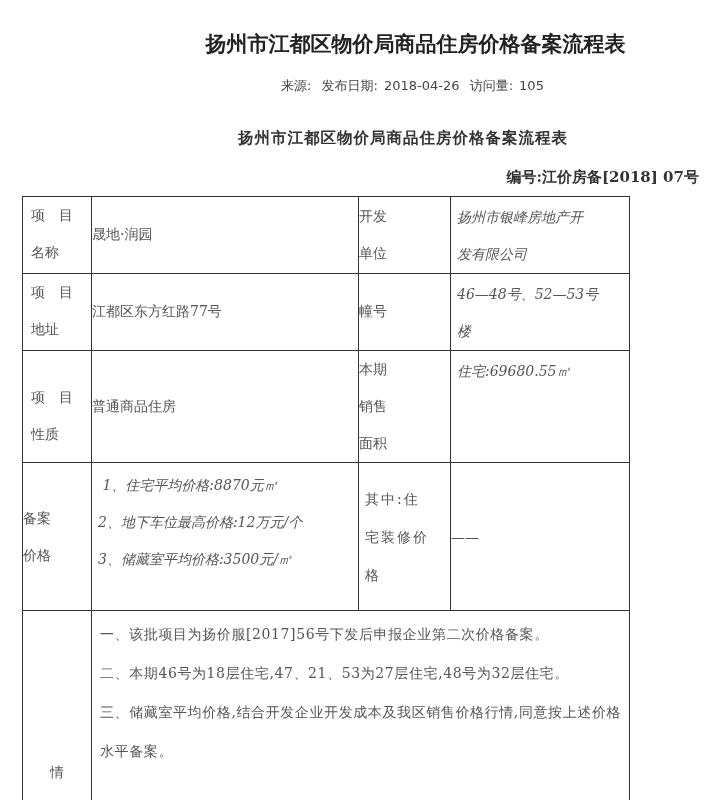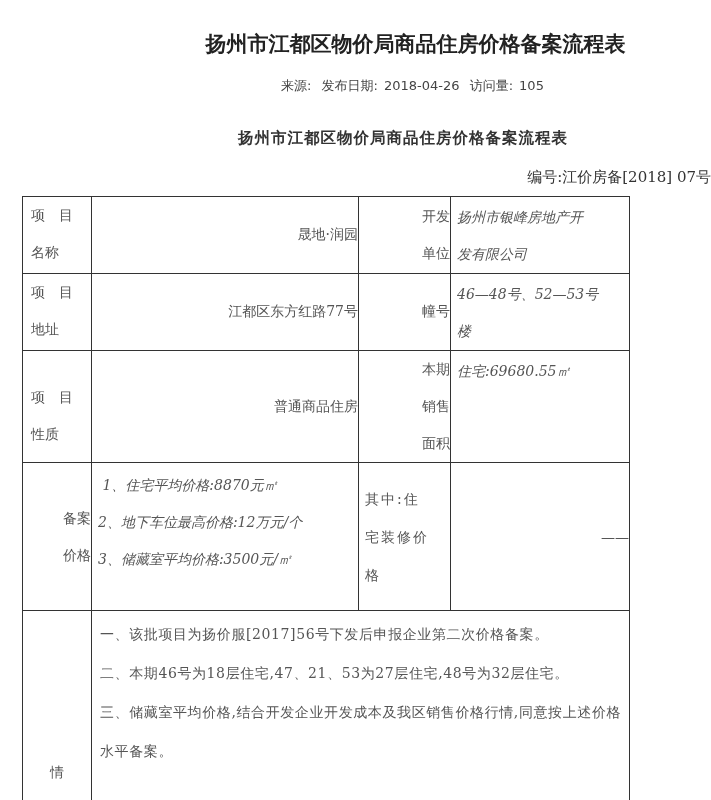--- a/index.html
+++ b/index.html
@@ -8,32 +8,32 @@
   .page-title { position: absolute; left: 0; width: 711px; top: 30px; text-align: center;
                 padding-left: 120px; box-sizing: border-box;
                 font-size: 21px; font-weight: bold; color: #222; letter-spacing: 0px; }
   .meta { position: absolute; top: 77px; left: 0; width: 711px; text-align: center;
           padding-left: 120px; box-sizing: border-box; font-size: 13px; color: #444; }
   .meta span { margin-right: 6px; }
   .doc-title { position: absolute; top: 128px; left: 0; width: 711px; text-align: center;
                padding-left: 95px; box-sizing: border-box;
                font-family: "DejaVu Serif", "Liberation Serif", serif; font-weight: bold;
                font-size: 15.5px; color: #333; letter-spacing: 1px; }
-  .doc-number { position: absolute; top: 168px; right: 0; font-family: "DejaVu Serif", "Liberation Serif", serif;
-                font-weight: normal; font-size: 15px; color: #333; }
+  .doc-number { position: absolute; top: 168px; right: 12px; font-family: "DejaVu Serif", "Liberation Serif", serif;
+                font-weight: bold; font-size: 15px; color: #333; }
   table.filing { position: absolute; left: 22px; top: 196px; border-collapse: collapse;
                  font-family: "DejaVu Serif", "Liberation Serif", serif; font-size: 14px; color: #555; }
   table.filing td { border: 1.5px solid #333; vertical-align: middle; padding: 0; }
   .c1 { width: 60px; }
   .c2 { width: 256px; margin-top: 44px; }
   .c3 { width: 81px; }
   .c4 { width: 166px; font-style: italic; }
   .lbl { padding-left: 8px !important; line-height: 37px; vertical-align: top !important; padding-top: 0 !important; }
   .lbl .pair { display: flex; justify-content: space-between; width: 42px; }
-  .center { text-align: right; }
+  .center { text-align: left; }
   .lines { line-height: 37px; }
   .r1 { height: 73px; }
   .r2 { height: 76px; }
   .r3 { height: 110px; }
   .r4 { height: 148px; }
   .r5 { height: 260px; }
   .toplines { vertical-align: top !important; padding: 2px 6px 0 6px !important; line-height: 37px; }
   .notes { vertical-align: top !important; padding: 4px 6px 0 8px !important; line-height: 39px; font-size: 14px; letter-spacing: 0.6px; }
   .vert { text-align: center; vertical-align: top !important; padding-top: 140px !important; line-height: 42px; }
 </style>

